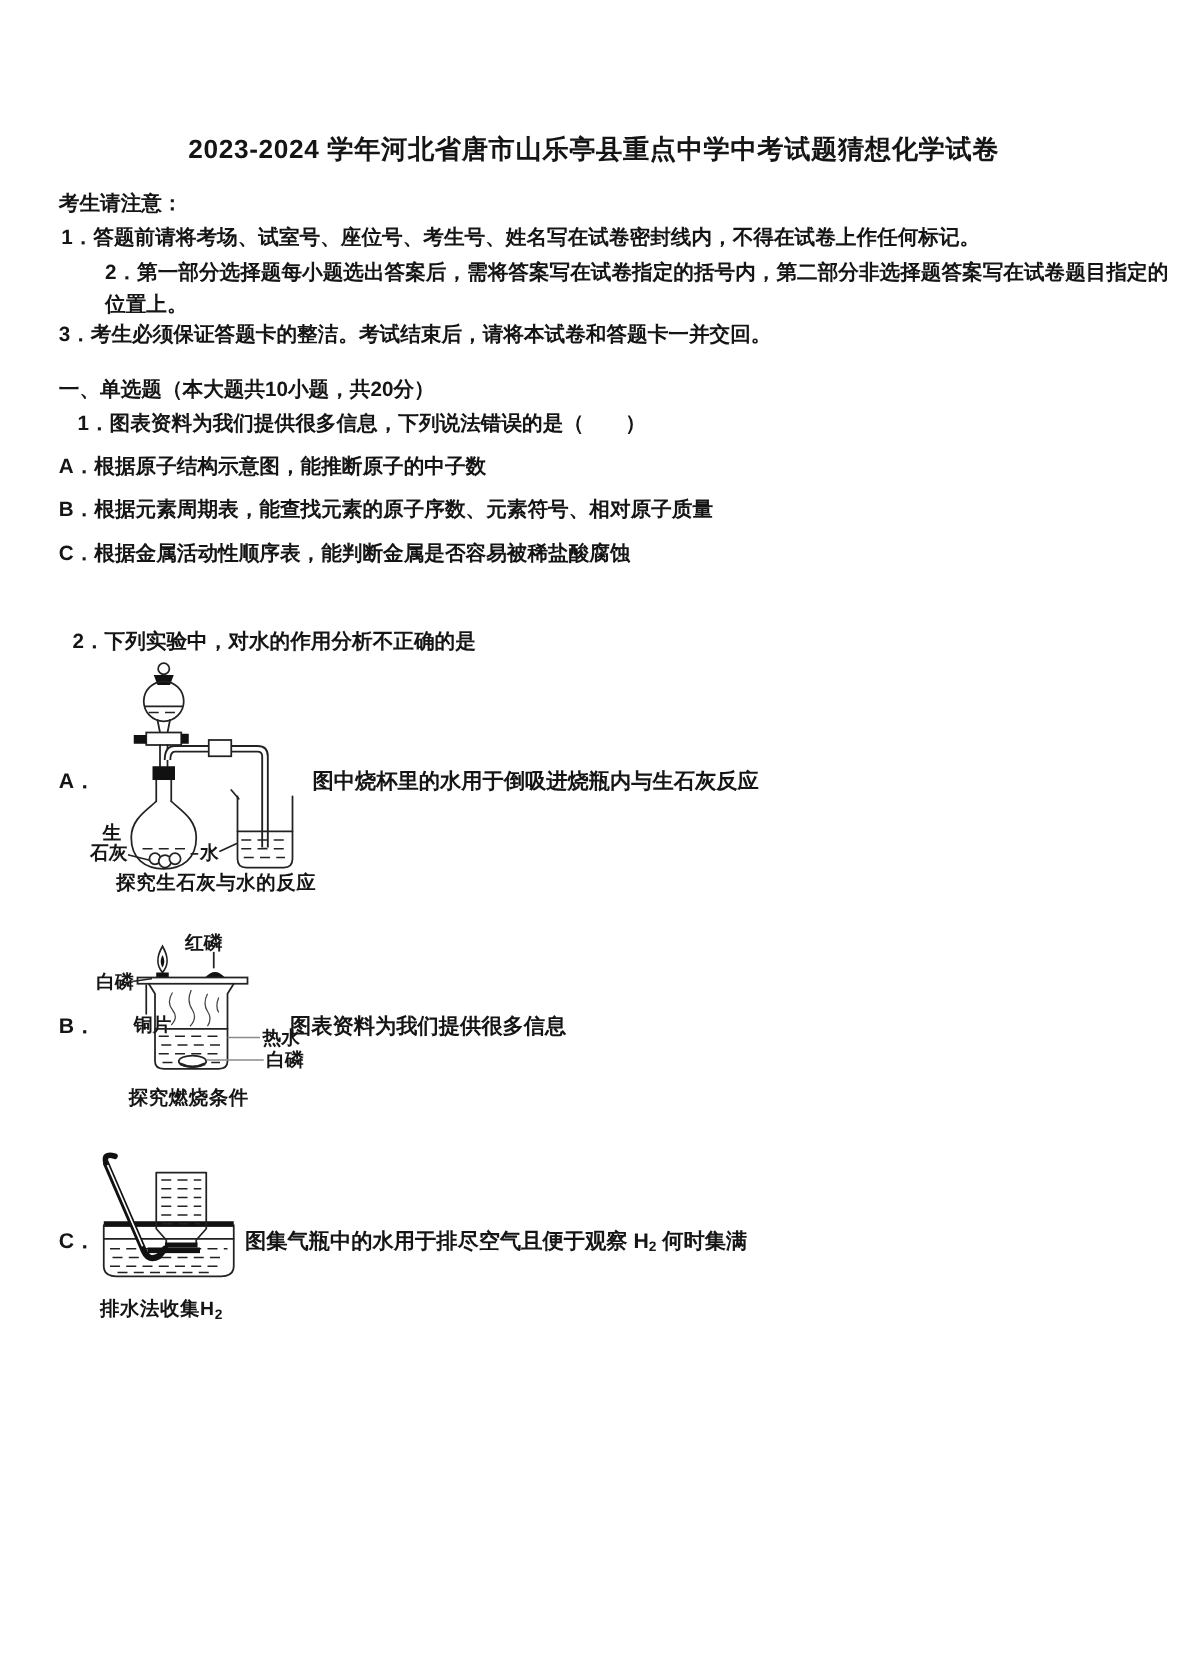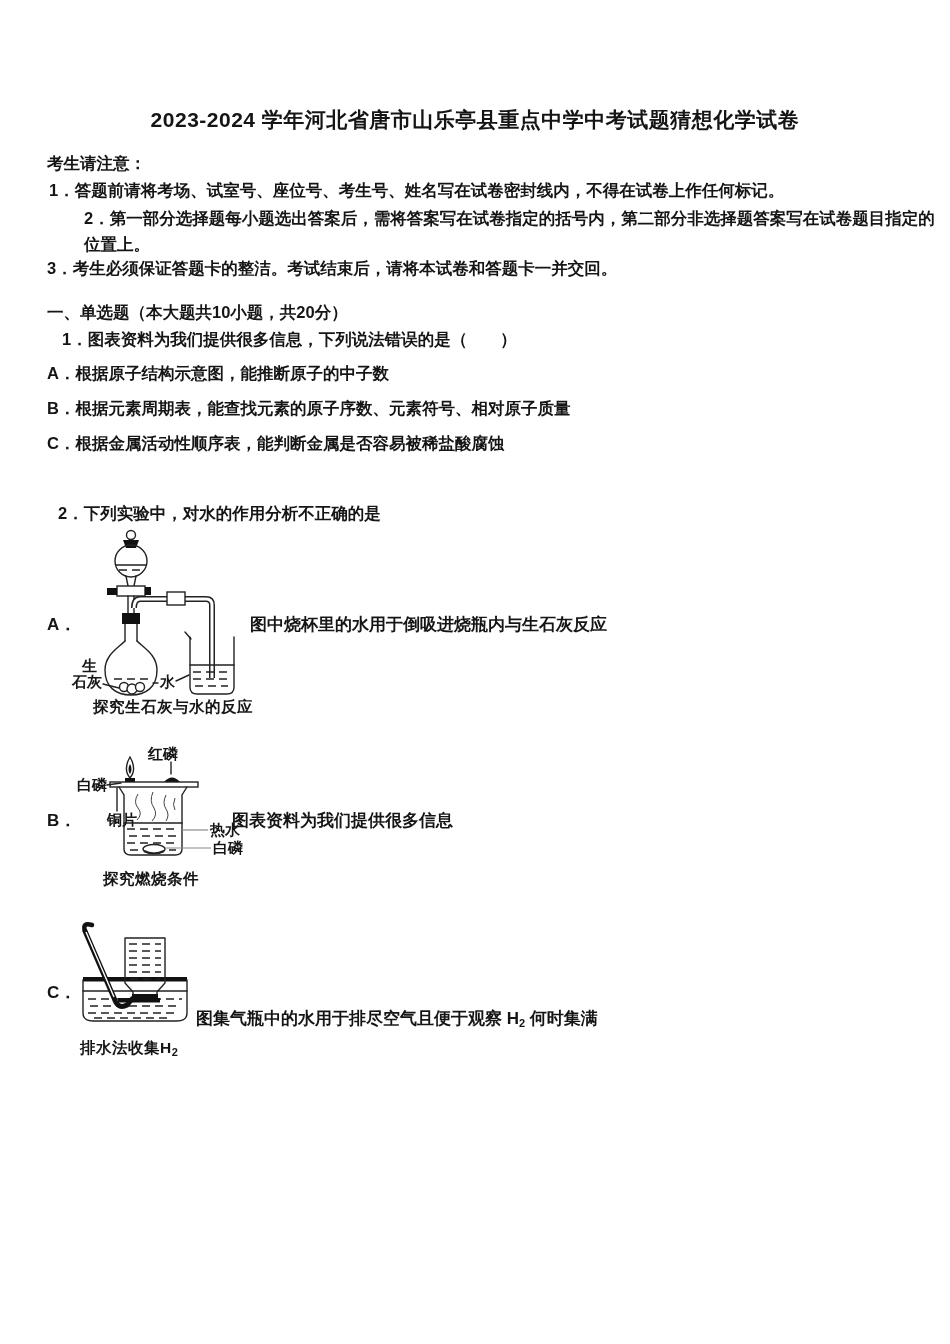--- a/index.html
+++ b/index.html
@@ -120,21 +120,21 @@
     <path class="thick" d="M86,109 Q96,114 106,109"></path>
 
     <line class="lead" x1="124" y1="88" x2="150" y2="88"></line>
     <text class="dlabel" x="152" y="93">热水</text>
     <line class="lead" x1="107" y1="106" x2="153" y2="106"></line>
     <text class="dlabel" x="155" y="111">白磷</text>
   </svg>
   <div class="t caption" style="left:103px;top:868px;">探究燃烧条件</div>
 
   <div class="t optletter" style="left:47px;top:982px;">C．</div>
-  <div class="t opttext" style="left:196px;top:1008px;"><span>图集气瓶中的水用于排尽空气且便于观察 H</span><span class="sub">2</span><span> 何时集满</span></div>
+  <div class="t opttext" style="left:196px;top:982px;"><span>图集气瓶中的水用于排尽空气且便于观察 H</span><span class="sub">2</span><span> 何时集满</span></div>
 
   <svg style="left:78px;top:920px;" width="120" height="108" viewBox="0 0 120 108">
 
     <rect class="dk" x="5" y="57" width="104" height="4.5"></rect>
     <path class="ln" d="M5,60 L5,93 Q5,101 15,101 L99,101 Q109,101 109,93 L109,60"></path>
     <line class="ln" x1="5" y1="71" x2="109" y2="71"></line>
     <path class="dash" d="M10,79 H104 M12,86 H102 M10,93 H100 M16,98 H92"></path>
 
     <path class="dash" d="M51,24 H83 M51,31 H83 M51,38 H83 M51,45 H83 M51,52 H83 M52,59 H82"></path>
     <path class="ln" d="M47,18 L87,18 M47,18 L47,63 L55,72 L55,76 M87,18 L87,63 L79,72 L79,76"></path>

